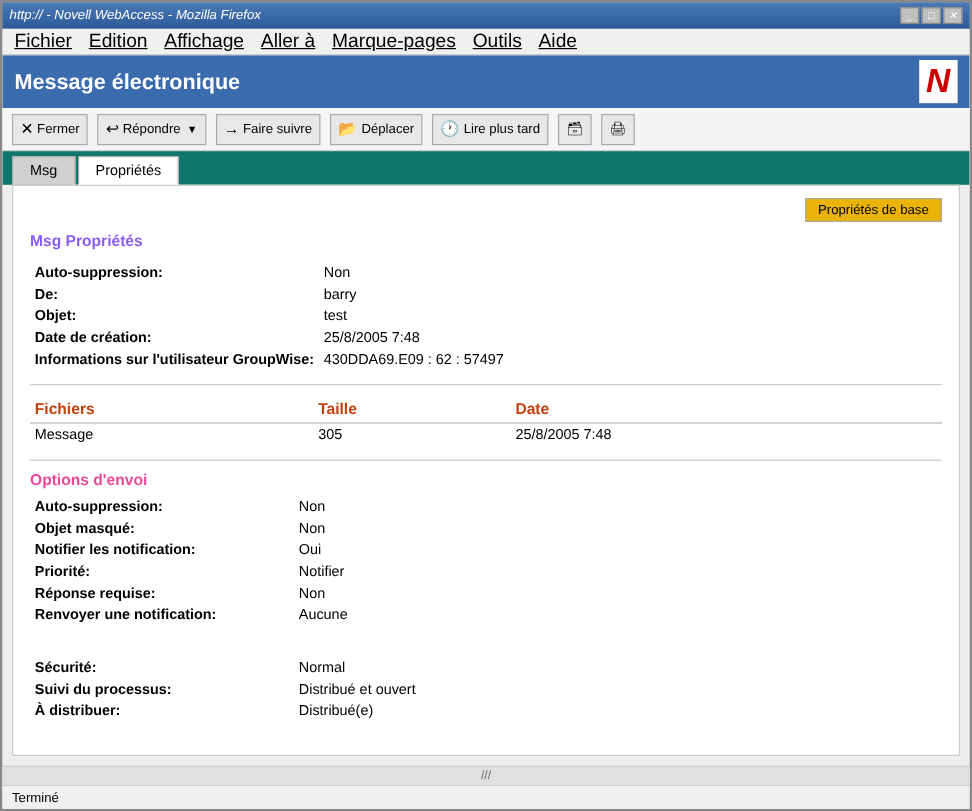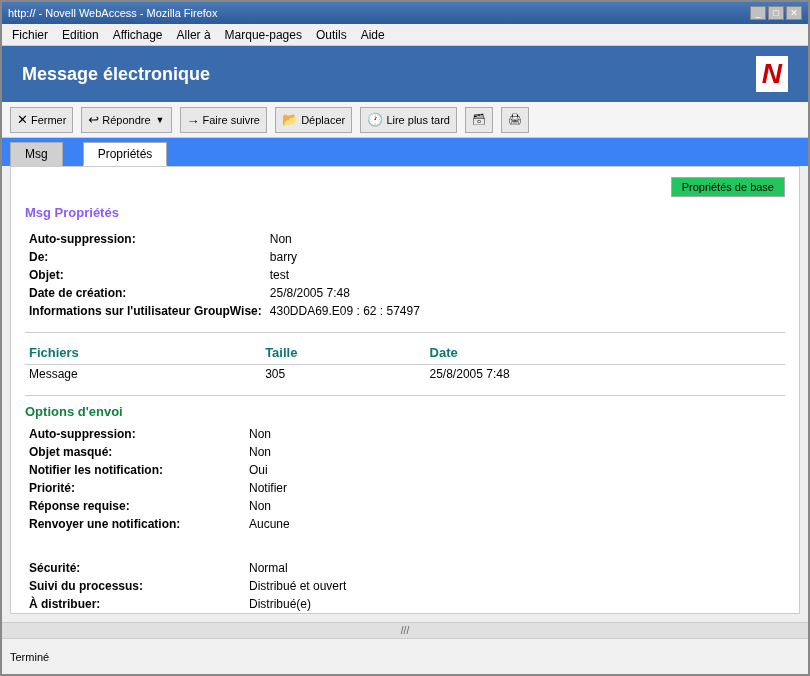--- a/index.html
+++ b/index.html
@@ -1,73 +1,73 @@
 <!DOCTYPE html>
 <html><head>
   <meta charset="utf-8">
   <style>
     * { margin: 0; padding: 0; box-sizing: border-box; }
     body { font-family: Arial, sans-serif; font-size: 12px; background: #c0c0c0; width: 810px; height: 676px; overflow: hidden; }
 
     
     .browser-window { width: 810px; height: 676px; display: flex; flex-direction: column; border: 2px solid #888; }
-    .title-bar { background: linear-gradient(to bottom, #4a7ab5, #2c5a9a); color: white; padding: 3px 6px; font-size: 11px; display: flex; justify-content: space-between; align-items: center; height: 22px; }
+    .title-bar { background: linear-gradient(to bottom, #4a7ab5, #2c5a9a); color: white; padding: 3px 6px; font-size: 11px; display: flex; justify-content: space-between; align-items: center; height: 22px; font-style: italic; }
     .title-bar-buttons { display: flex; gap: 2px; }
     .tb-btn { width: 16px; height: 14px; background: #c0c0c0; border: 1px solid #888; font-size: 9px; display: flex; align-items: center; justify-content: center; cursor: pointer; }
 
     
     .menu-bar { background: #f0f0f0; padding: 2px 4px; display: flex; gap: 2px; border-bottom: 1px solid #ccc; height: 22px; align-items: center; }
-    .menu-item { padding: 2px 6px; font-size: 12px; cursor: pointer; }
+    .menu-item { padding: 2px 6px; font-size: 16px; cursor: pointer; text-decoration: underline; }
 
     
     .app-area { flex: 1; display: flex; flex-direction: column; background: #eee; overflow: hidden; }
 
     
-    .app-header { background: #3a6bad; padding: 6px 20px; display: flex; align-items: center; justify-content: space-between; height: 56px; }
+    .app-header { background: #3a6bad; padding: 6px 10px; display: flex; align-items: center; justify-content: space-between; height: 44px; }
     .app-title { color: white; font-size: 18px; font-weight: bold; }
     .novell-logo { color: #cc0000; font-size: 28px; font-weight: bold; font-style: italic; background: white; padding: 2px 6px; }
 
     
     .toolbar { background: #f5f5f5; padding: 4px 8px; display: flex; gap: 8px; align-items: center; border-bottom: 1px solid #ccc; height: 36px; }
     .tool-btn { display: flex; align-items: center; gap: 3px; padding: 2px 6px; background: #e8e8e8; border: 1px solid #aaa; cursor: pointer; font-size: 11px; height: 26px; }
     .tool-btn-icon { font-size: 13px; }
     .tool-btn-arrow { font-size: 9px; margin-left: 2px; }
 
     
-    .tabs { background: #3b82f6; padding: 4px 8px 0; display: flex; gap: 20px; }
+    .tabs { background: #0f766e; padding: 4px 8px 0; display: flex; gap: 2px; }
     .tab { padding: 4px 14px; background: #d0d0d0; border: 1px solid #aaa; border-bottom: none; cursor: pointer; font-size: 12px; }
     .tab.active { background: white; border-bottom: 1px solid white; font-weight: normal; }
 
     
     .content { flex: 1; background: white; margin: 0 8px 8px 8px; border: 1px solid #ccc; overflow-y: auto; padding: 10px 14px; }
 
     
-    .props-base-btn { float: right; padding: 3px 10px; background: #22c55e; border: 1px solid #aaa; cursor: pointer; font-size: 11px; margin-bottom: 4px; }
+    .props-base-btn { float: right; padding: 3px 10px; background: #eab308; border: 1px solid #aaa; cursor: pointer; font-size: 11px; margin-bottom: 4px; }
 
     
     .section-header { color: #8b5cf6; font-size: 13px; font-weight: bold; margin-bottom: 8px; margin-top: 4px; padding-bottom: 2px; }
 
     
     .prop-table { width: 100%; border-collapse: collapse; margin-bottom: 12px; }
     .prop-table td { padding: 2px 4px; vertical-align: top; font-size: 12px; }
     .prop-label { font-weight: bold; white-space: nowrap; width: 220px; }
 
     
     .section-divider { border: none; border-top: 1px solid #ccc; margin: 8px 0; }
 
     
     .files-table { width: 100%; border-collapse: collapse; margin-bottom: 12px; }
-    .files-table th { color: #0f766e; font-size: 13px; font-weight: bold; text-align: left; padding: 4px 4px; border-bottom: 1px solid #ccc; }
+    .files-table th { color: #c2410c; font-size: 13px; font-weight: bold; text-align: left; padding: 4px 4px; border-bottom: 1px solid #ccc; }
     .files-table td { padding: 2px 4px; font-size: 12px; }
 
     
-    .options-header { color: #15803d; font-size: 13px; font-weight: bold; margin: 8px 0 6px 0; }
-
-    
-    .status-bar { background: #f0f0f0; padding: 2px 8px; border-top: 1px solid #ccc; font-size: 11px; display: flex; align-items: center; height: 36px; }
+    .options-header { color: #ec4899; font-size: 13px; font-weight: bold; margin: 8px 0 6px 0; }
+
+    
+    .status-bar { background: #f0f0f0; padding: 2px 8px; border-top: 1px solid #ccc; font-size: 11px; display: flex; align-items: center; height: 20px; }
 
     
     .scroll-area { background: #e0e0e0; height: 16px; display: flex; align-items: center; justify-content: center; border-top: 1px solid #ccc; font-size: 10px; color: #666; }
 
     .clearfix::after { content: ''; display: table; clear: both; }
   </style>
 </head>
 <body>
 
 <div class="browser-window">

